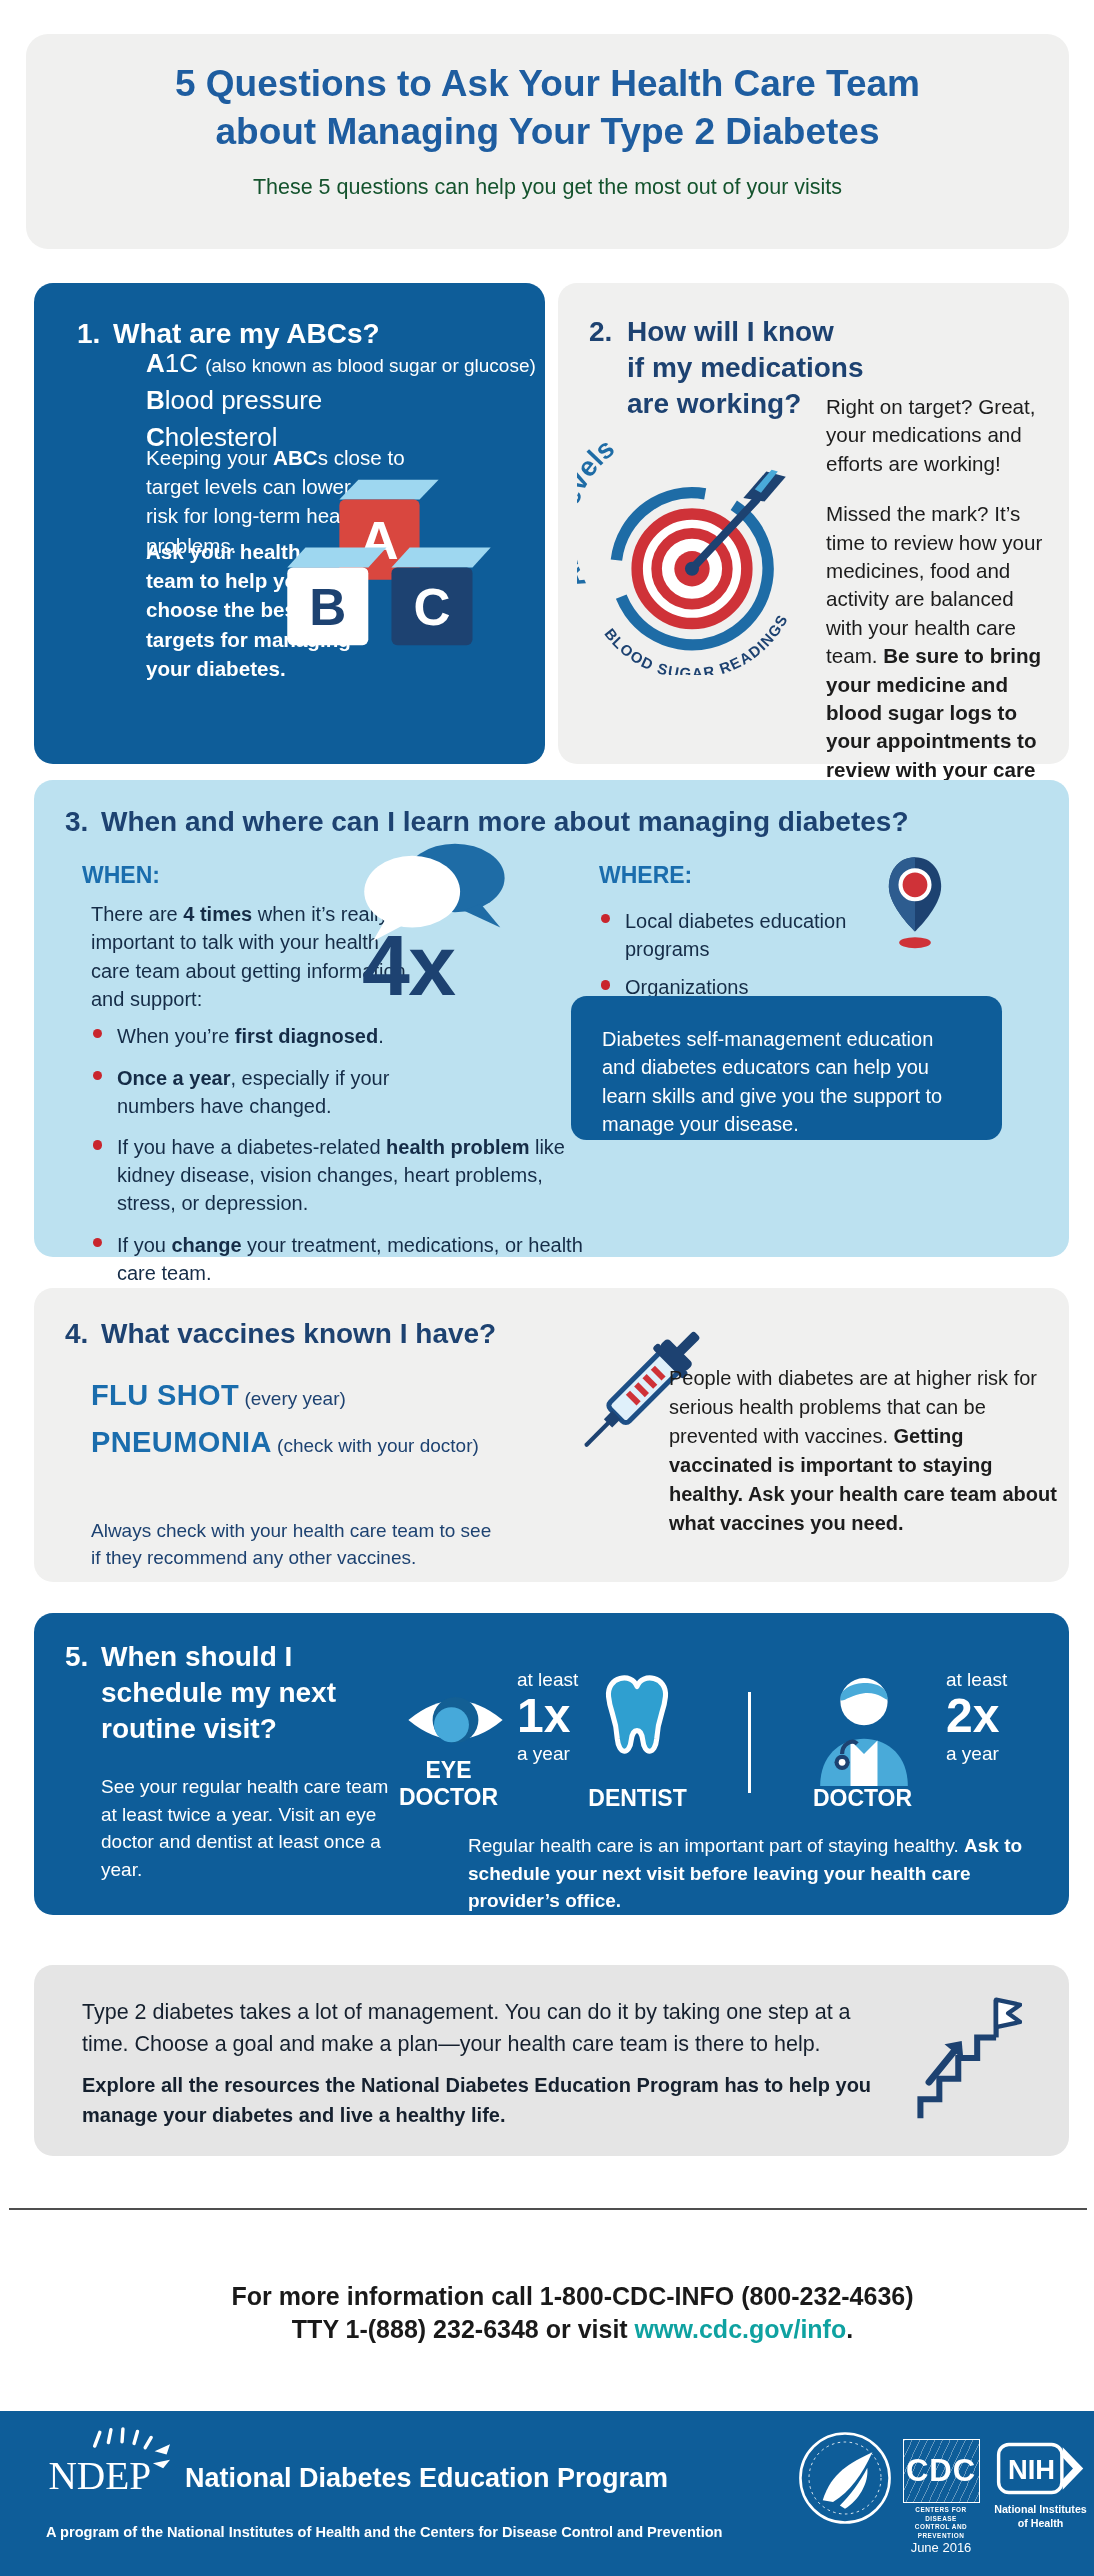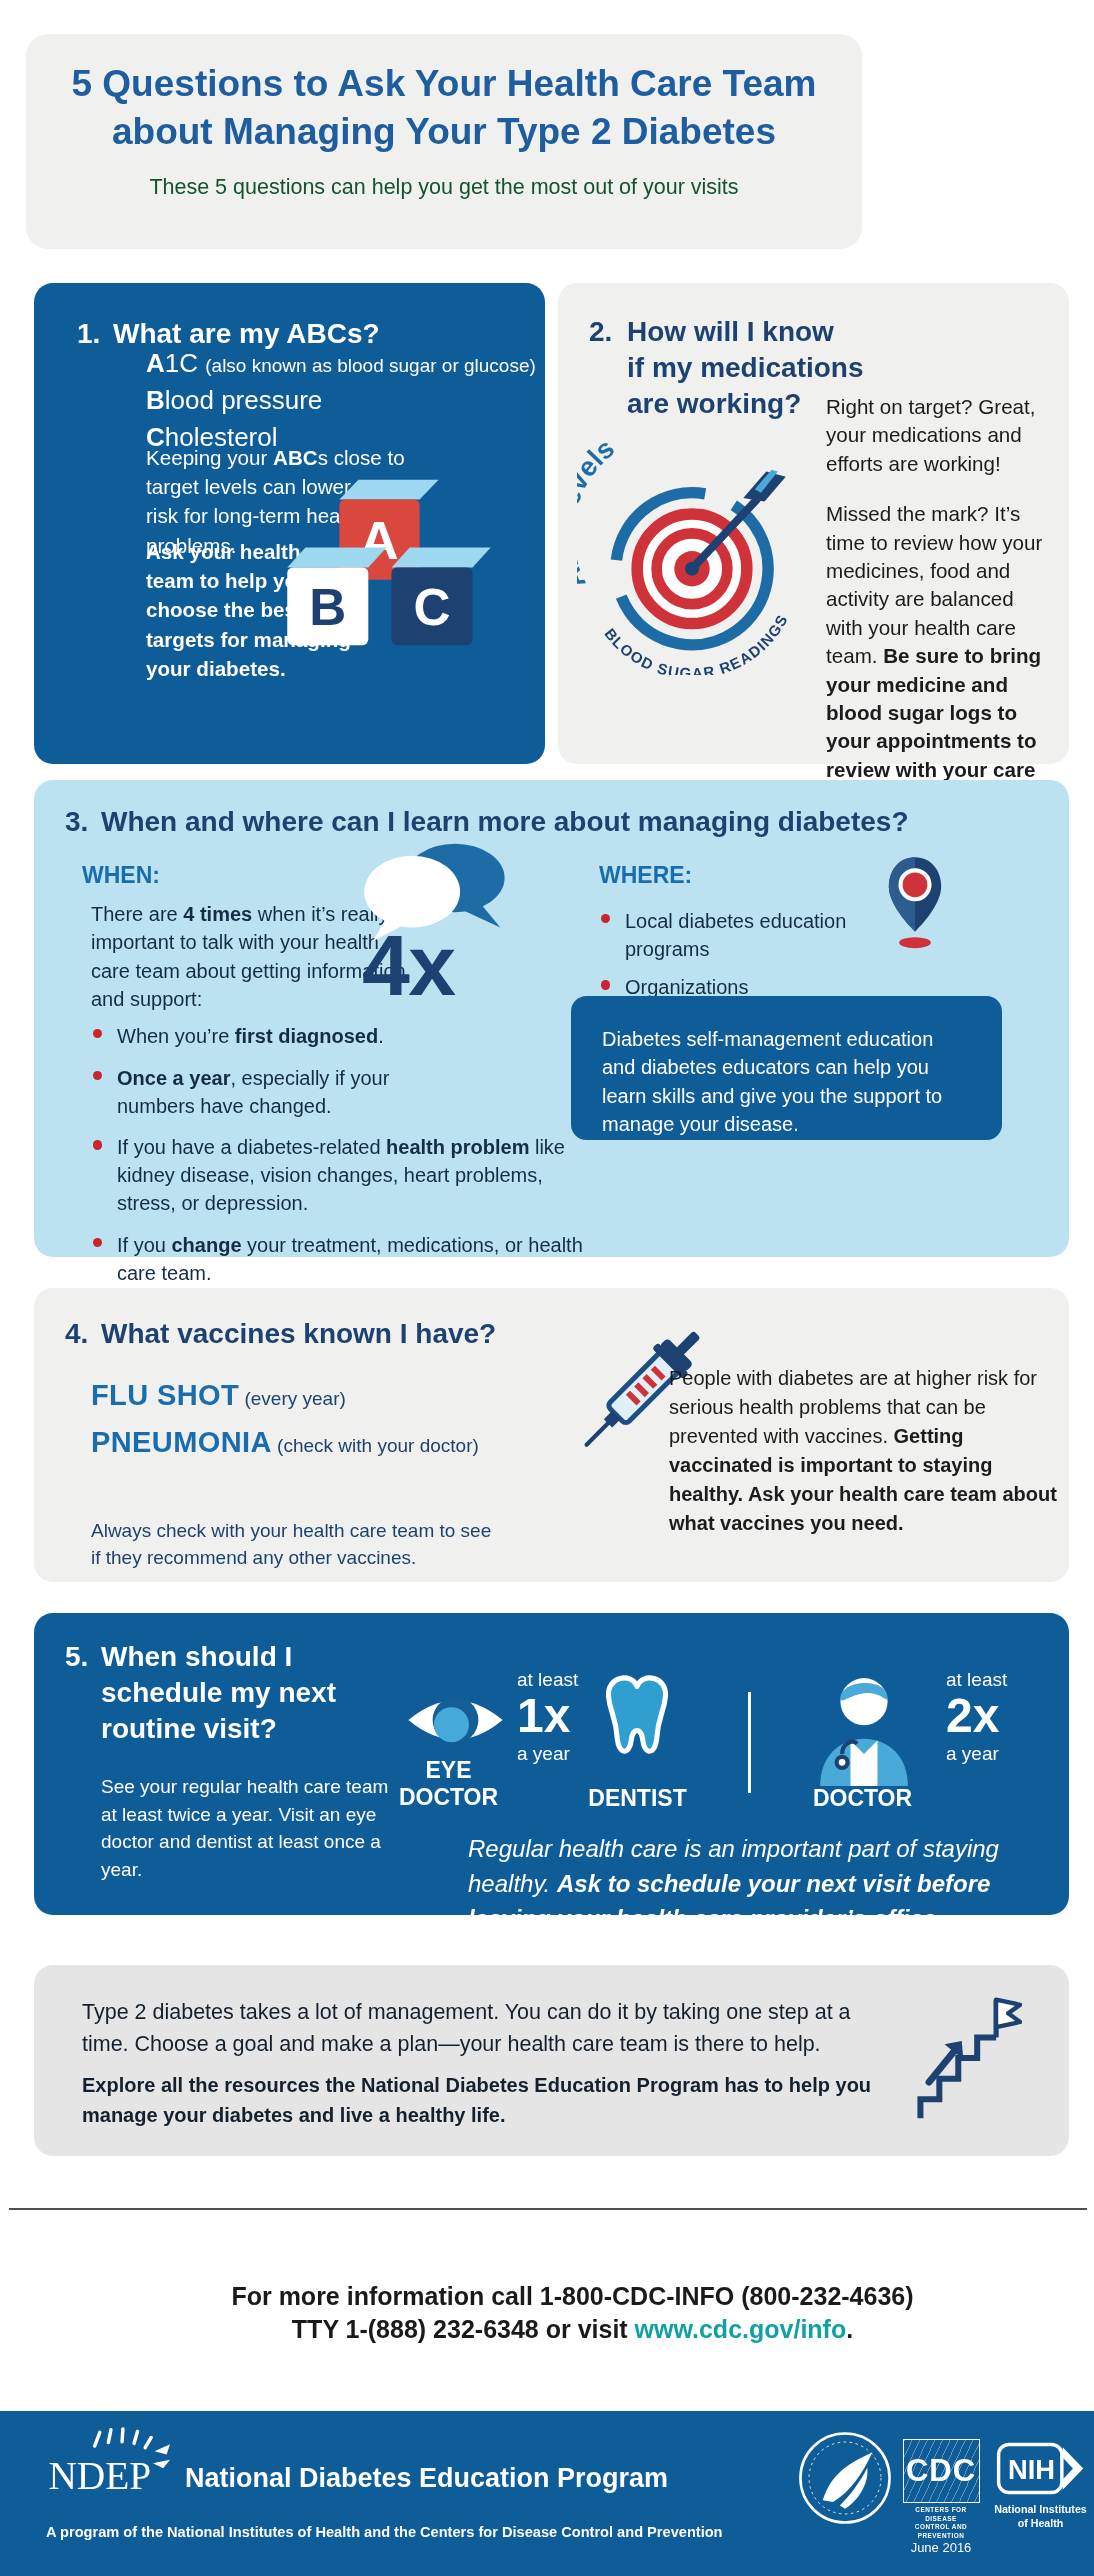--- a/index.html
+++ b/index.html
@@ -6,21 +6,21 @@
   body{font-family:"Liberation Sans", sans-serif; -webkit-font-smoothing:antialiased;}
   #canvas{position:relative;width:1095px;height:2576px;background:#ffffff;overflow:hidden;}
 
   
   .panel{position:absolute;border-radius:19px;}
   .sec-title{position:relative;font-weight:bold;font-size:28px;line-height:1.28;}
   .sec-num{position:absolute;left:0;top:0;}
   b,.b{font-weight:bold;}
 
   
-  #header{left:26px;top:34px;width:836px;height:215px;background:#f0f0ef;border-radius:22px;text-align:center;}
+  #header{left:26px;top:34px;width:1043px;height:215px;background:#f0f0ef;border-radius:22px;text-align:center;}
   #header .title{margin-top:26px;font-size:37px;font-weight:bold;color:#1e5da0;line-height:1.3;}
   #header .subtitle{margin-top:19px;font-size:21.5px;color:#14532d;}
 
   
   #s1{left:34px;top:283px;width:511px;height:481px;background:#0e5d99;color:#ffffff;}
   #s1 .sec-title{margin:33px 0 0 43px;padding-left:36px;width:361px;}
   #s1 .abc-list{position:absolute;left:112px;top:62px;font-size:26px;line-height:1.42;}
   #s1 .abc-note{font-size:19px;}
   #s1 .p1{position:absolute;left:112px;top:160px;width:275px;font-size:20.6px;line-height:1.42;}
   #s1 .p2{position:absolute;left:112px;top:254px;width:223px;font-size:20.6px;line-height:1.42;font-weight:bold;}
@@ -72,21 +72,21 @@
   #s5 .f1{left:483px;top:57px;}
   #s5 .f2{left:912px;top:57px;}
   #s5 .eye{position:absolute;left:371px;top:72px;}
   #s5 .tooth{position:absolute;left:560px;top:52px;}
   #s5 .divider{position:absolute;left:714px;top:79px;width:2.6px;height:101px;background:#ffffff;}
   #s5 .doctor{position:absolute;left:771px;top:60px;}
   #s5 .lbl{position:absolute;font-size:23px;font-weight:bold;text-align:center;line-height:1.18;}
   #s5 .lbl-eye{left:337px;top:144px;width:155px;}
   #s5 .lbl-dentist{left:526px;top:172px;width:155px;}
   #s5 .lbl-doctor{left:760px;top:172px;width:137px;}
-  #s5 .bottomp{position:absolute;left:434px;top:219px;width:584px;font-size:24px;line-height:1.45;font-style:italic;}
+  #s5 .bottomp{position:absolute;left:434px;top:219px;width:584px;font-size:19px;line-height:1.45;}
 
   
   #cta{left:34px;top:1965px;width:1035px;height:191px;background:#e5e5e5;color:#15202e;}
   #cta .p1{position:absolute;left:48px;top:31px;width:773px;font-size:21.5px;line-height:1.5;}
   #cta .p2{position:absolute;left:48px;top:105px;width:824px;font-size:20px;line-height:1.5;font-weight:bold;}
   #cta .climb{position:absolute;left:876px;top:26px;}
 
   
   #rule{position:absolute;left:8.6px;top:2208px;width:1078px;height:1.7px;background:#4f4f4f;}
   #contact{position:absolute;left:0;top:2280px;width:1095px;text-align:center;color:#1a1a1a;font-weight:bold;font-size:25px;line-height:1.32;padding-left:25px;}

